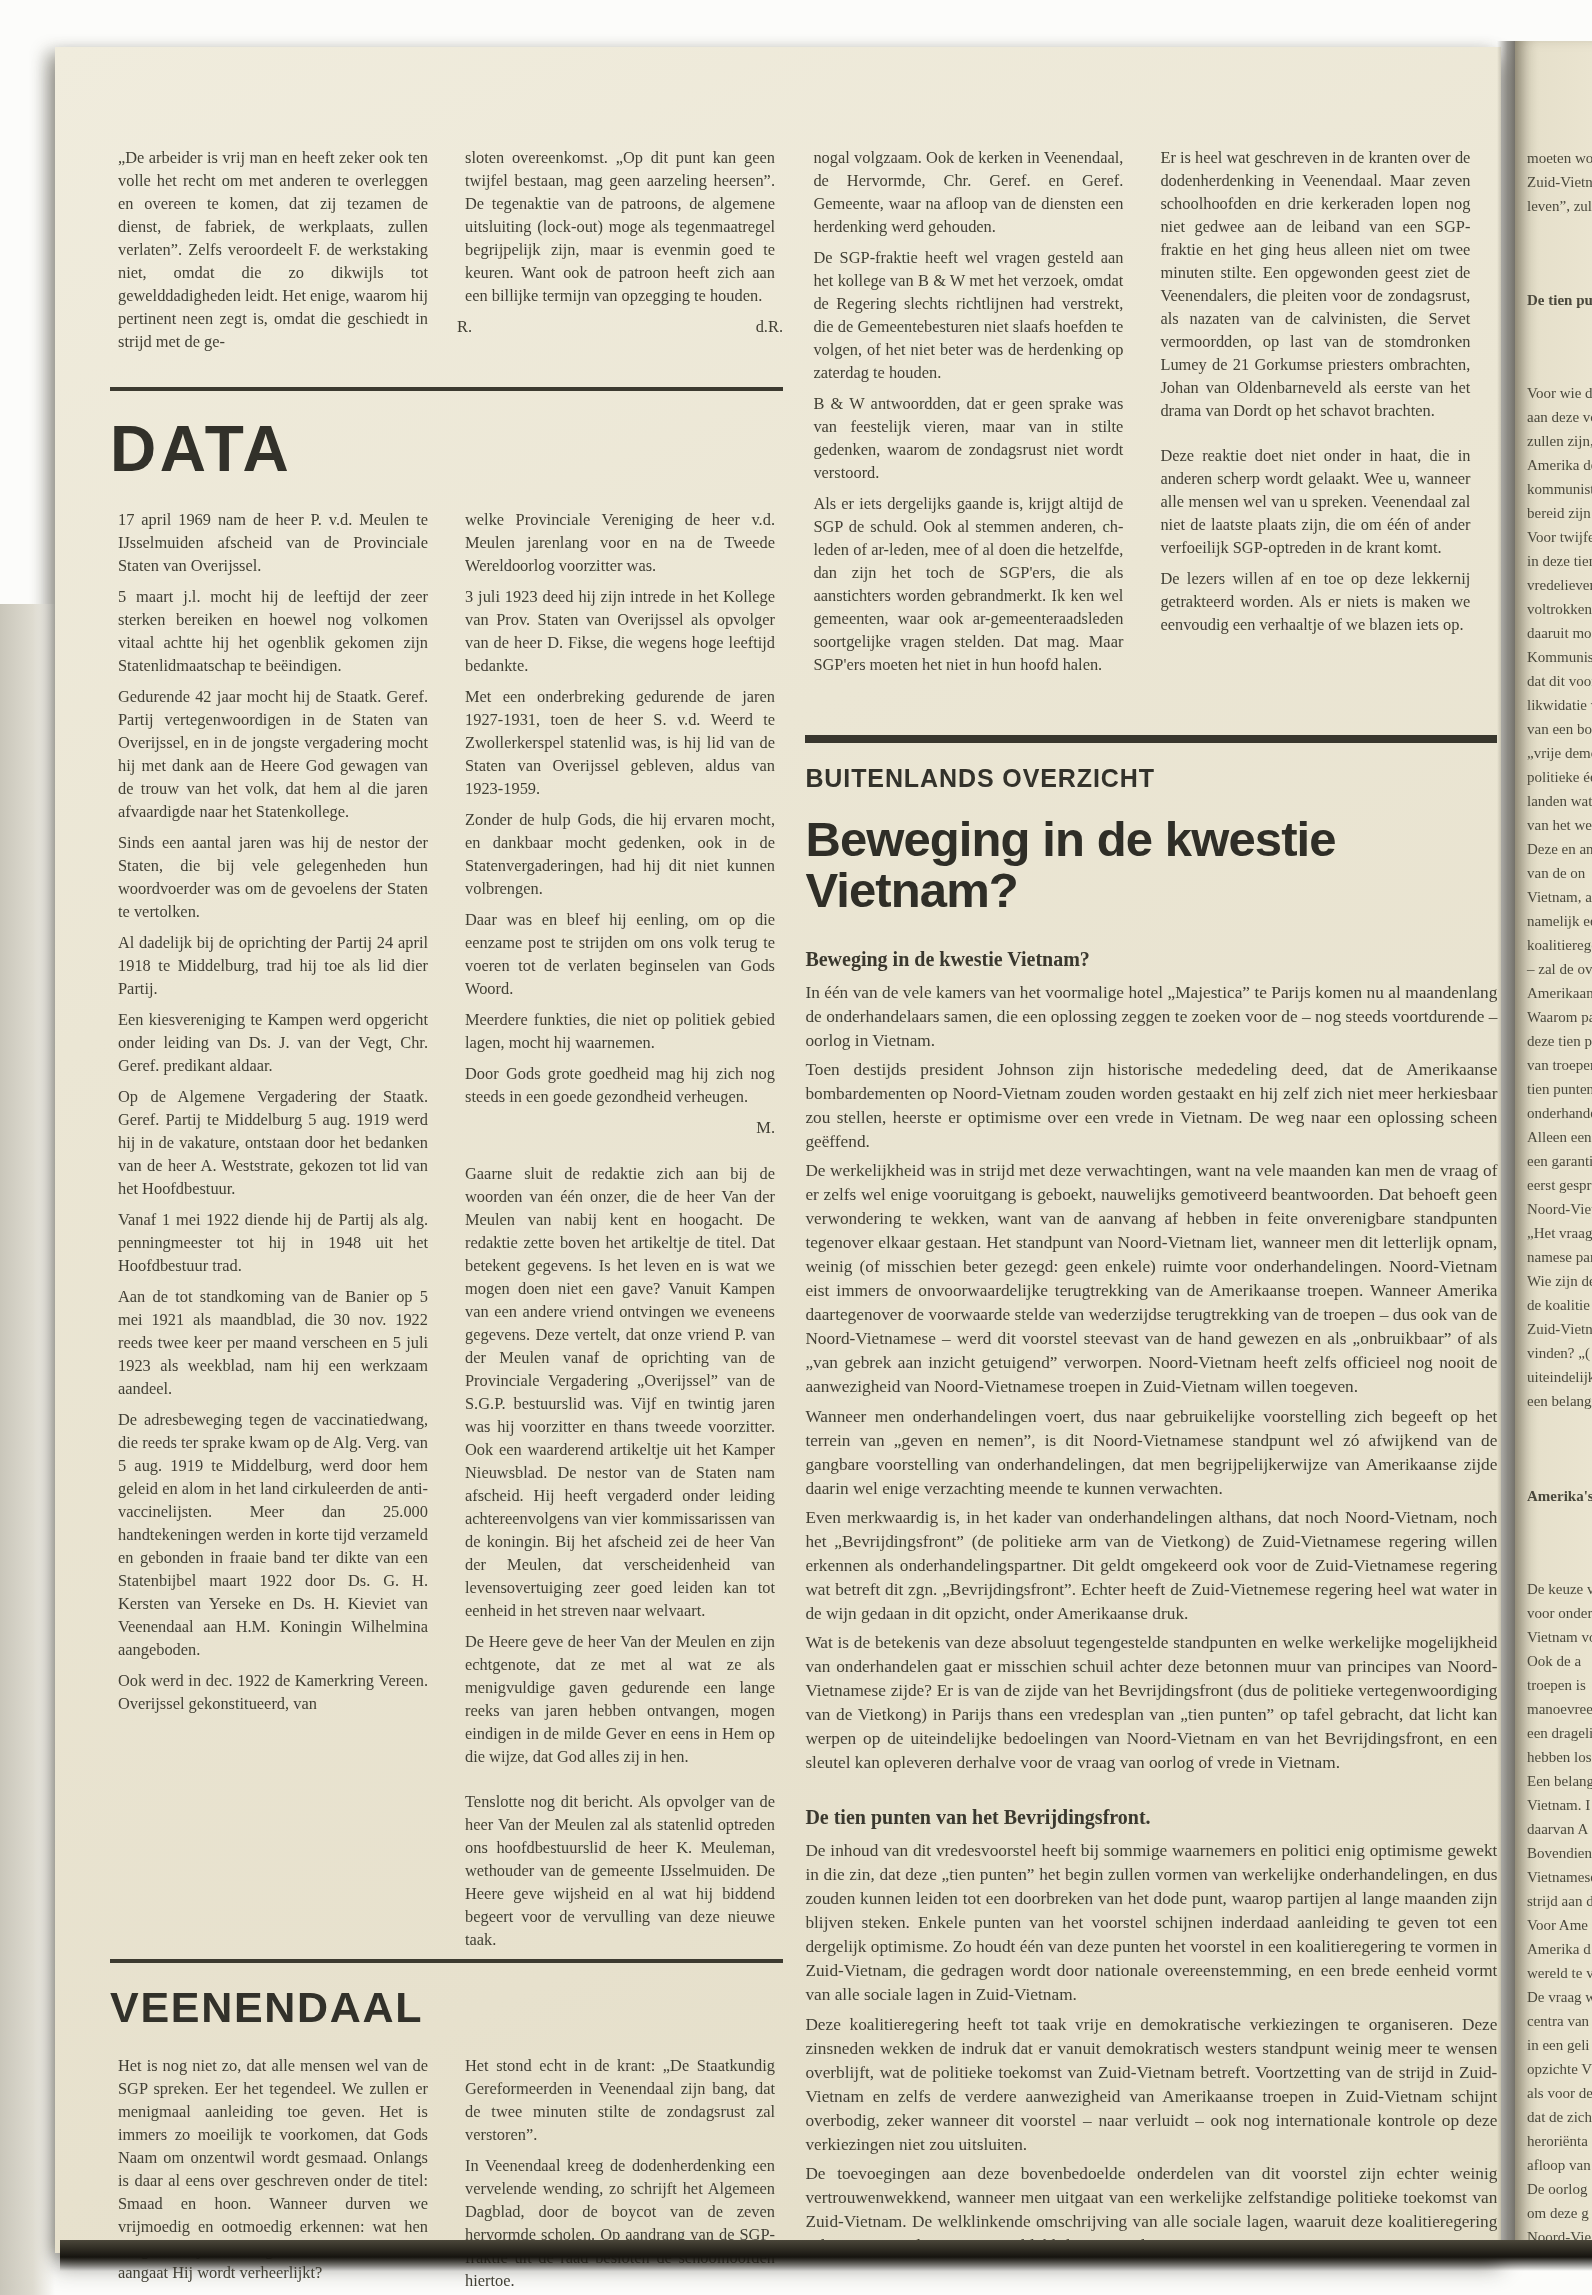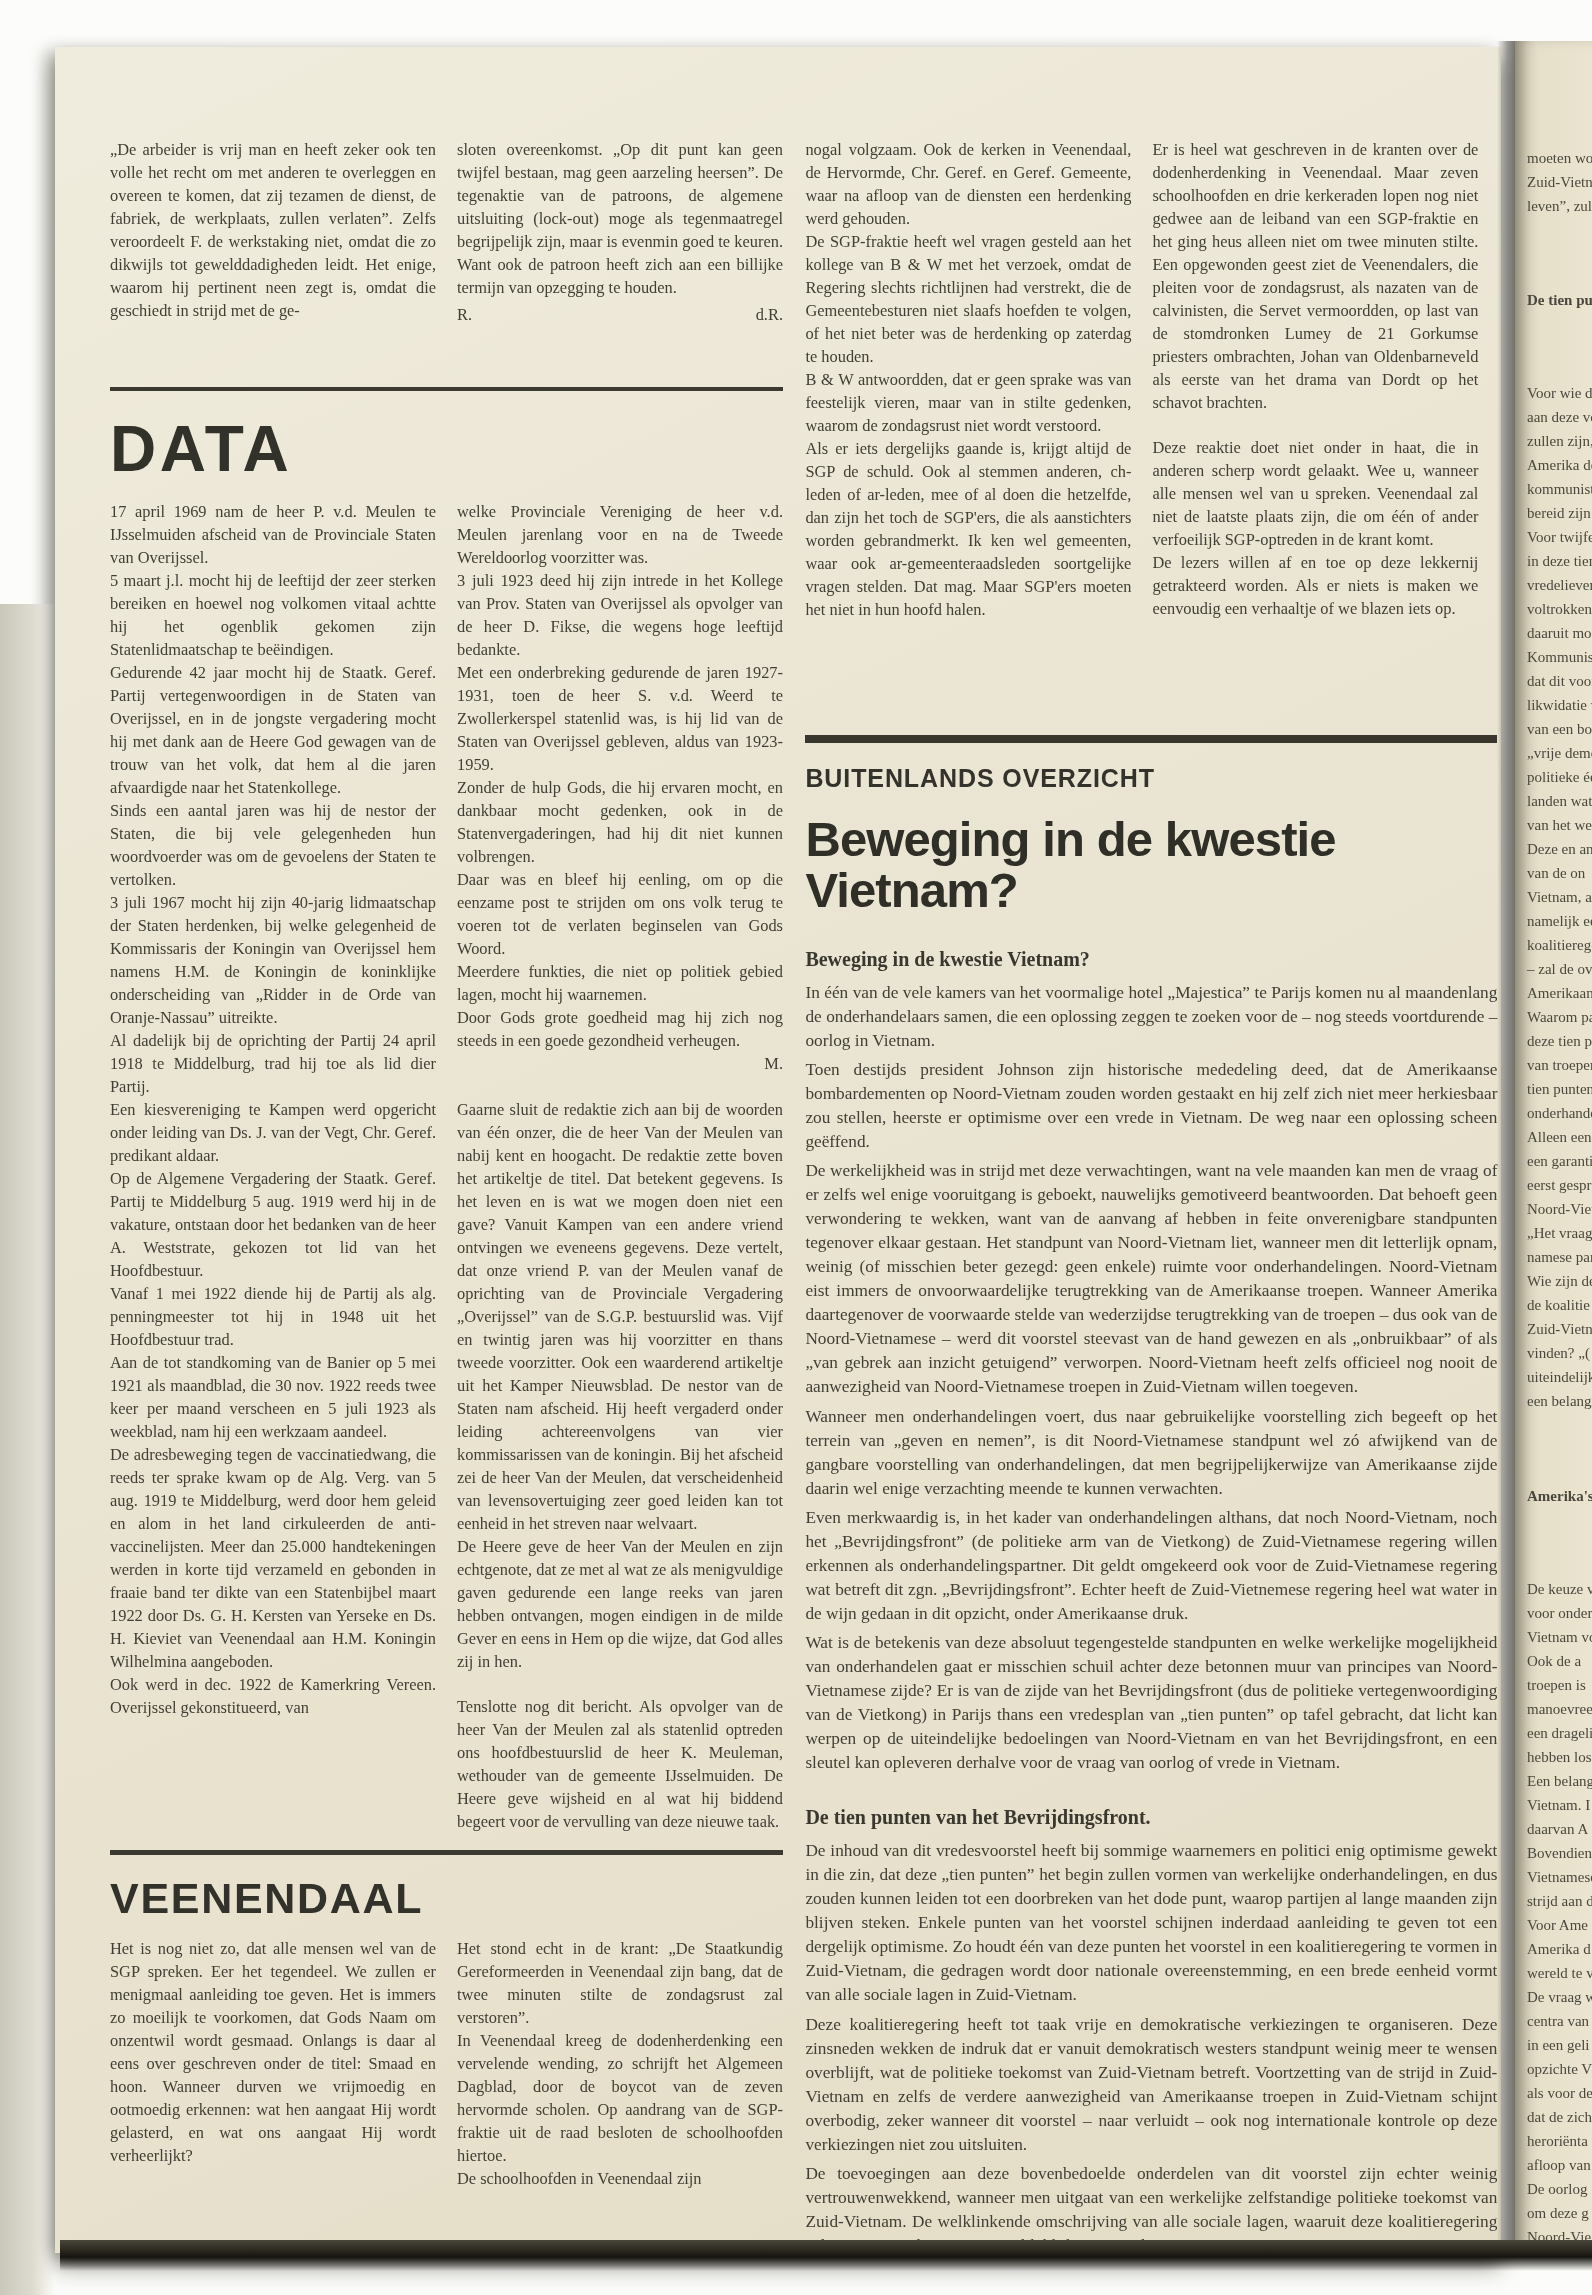--- a/index.html
+++ b/index.html
@@ -15,21 +15,21 @@
   }
   .content { display:flex; gap:22.4px; padding:91px 12px 0 55px; box-sizing:border-box; }
   .half-left  { width:673px; flex:none; }
   .half-right { width:692px; flex:none; }
 
   .two-col { display:flex; gap:21px; }
   .col {
     width:326px; flex:none; text-align:justify;
     font-size:16.4px; line-height:23px; color:#413f34;
   }
-  .col p, .wide p { margin:0; }
+  .col p, .wide p { margin:8px; }
   .para-gap { margin-top:22.4px !important; }
 
   .top-strip-left  { min-height:249px; }
   .top-strip-right { min-height:597px; }
 
   .sig-row { display:flex; justify-content:space-between; margin-top:3.5px; }
 
   .rule-heavy-left { height:4.3px; background:#3c3a30; }
   .rule-heavy-right{ height:7.8px; background:#38362d; }
 
@@ -106,21 +106,20 @@
       <div class="rule-heavy-left"></div>
 
       <div class="data-section">
         <h2 class="section-title">DATA</h2>
         <div class="two-col">
           <div class="col">
             <p>17 april 1969 nam de heer P. v.d. Meulen te IJsselmuiden afscheid van de Provinciale Staten van Overijssel.</p>
             <p>5 maart j.l. mocht hij de leeftijd der zeer sterken bereiken en hoewel nog volkomen vitaal achtte hij het ogenblik gekomen zijn Statenlidmaatschap te beëindigen.</p>
             <p>Gedurende 42 jaar mocht hij de Staatk. Geref. Partij vertegenwoordigen in de Staten van Overijssel, en in de jongste vergadering mocht hij met dank aan de Heere God gewagen van de trouw van het volk, dat hem al die jaren afvaardigde naar het Statenkollege.</p>
             <p>Sinds een aantal jaren was hij de nestor der Staten, die bij vele gelegenheden hun woordvoerder was om de gevoelens der Staten te vertolken.</p>
-            <p>3 juli 1967 mocht hij zijn 40-jarig lidmaatschap der Staten herdenken, bij welke gelegenheid de Kommissaris der Koningin van Overijssel hem namens H.M. de Koningin de koninklijke onderscheiding van „Ridder in de Orde van Oranje-Nassau” uitreikte.</p>
             <p>Al dadelijk bij de oprichting der Partij 24 april 1918 te Middelburg, trad hij toe als lid dier Partij.</p>
             <p>Een kiesvereniging te Kampen werd opgericht onder leiding van Ds. J. van der Vegt, Chr. Geref. predikant aldaar.</p>
             <p>Op de Algemene Vergadering der Staatk. Geref. Partij te Middelburg 5 aug. 1919 werd hij in de vakature, ontstaan door het bedanken van de heer A. Weststrate, gekozen tot lid van het Hoofdbestuur.</p>
             <p>Vanaf 1 mei 1922 diende hij de Partij als alg. penningmeester tot hij in 1948 uit het Hoofdbestuur trad.</p>
             <p>Aan de tot standkoming van de Banier op 5 mei 1921 als maandblad, die 30 nov. 1922 reeds twee keer per maand verscheen en 5 juli 1923 als weekblad, nam hij een werkzaam aandeel.</p>
             <p>De adresbeweging tegen de vaccinatiedwang, die reeds ter sprake kwam op de Alg. Verg. van 5 aug. 1919 te Middelburg, werd door hem geleid en alom in het land cirkuleerden de anti-vaccinelijsten. Meer dan 25.000 handtekeningen werden in korte tijd verzameld en gebonden in fraaie band ter dikte van een Statenbijbel maart 1922 door Ds. G. H. Kersten van Yerseke en Ds. H. Kieviet van Veenendaal aan H.M. Koningin Wilhelmina aangeboden.</p>
             <p>Ook werd in dec. 1922 de Kamerkring Vereen. Overijssel gekonstitueerd, van</p>
           </div>
           <div class="col">
             <p>welke Provinciale Vereniging de heer v.d. Meulen jarenlang voor en na de Tweede Wereldoorlog voorzitter was.</p>

